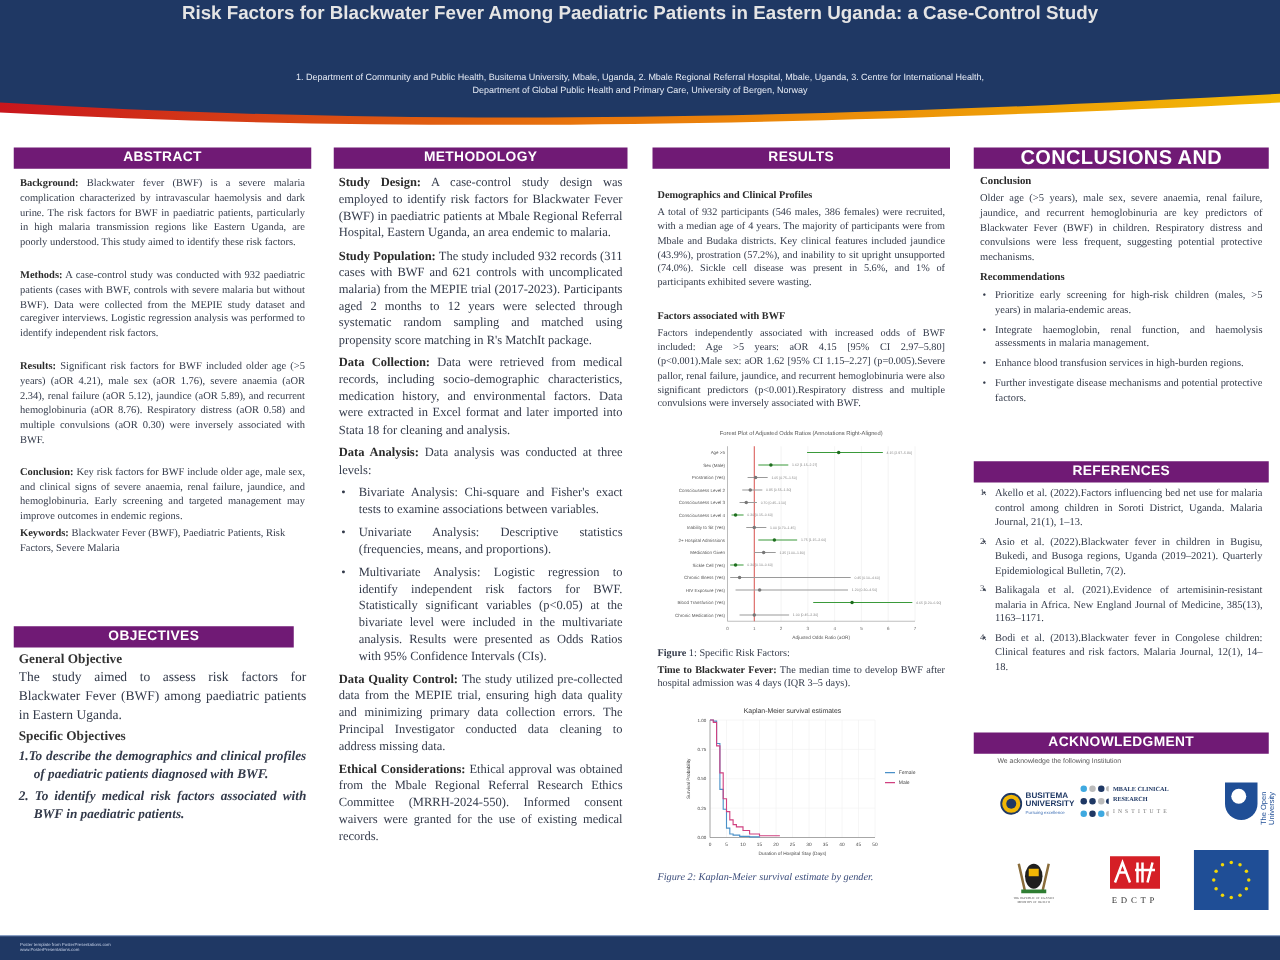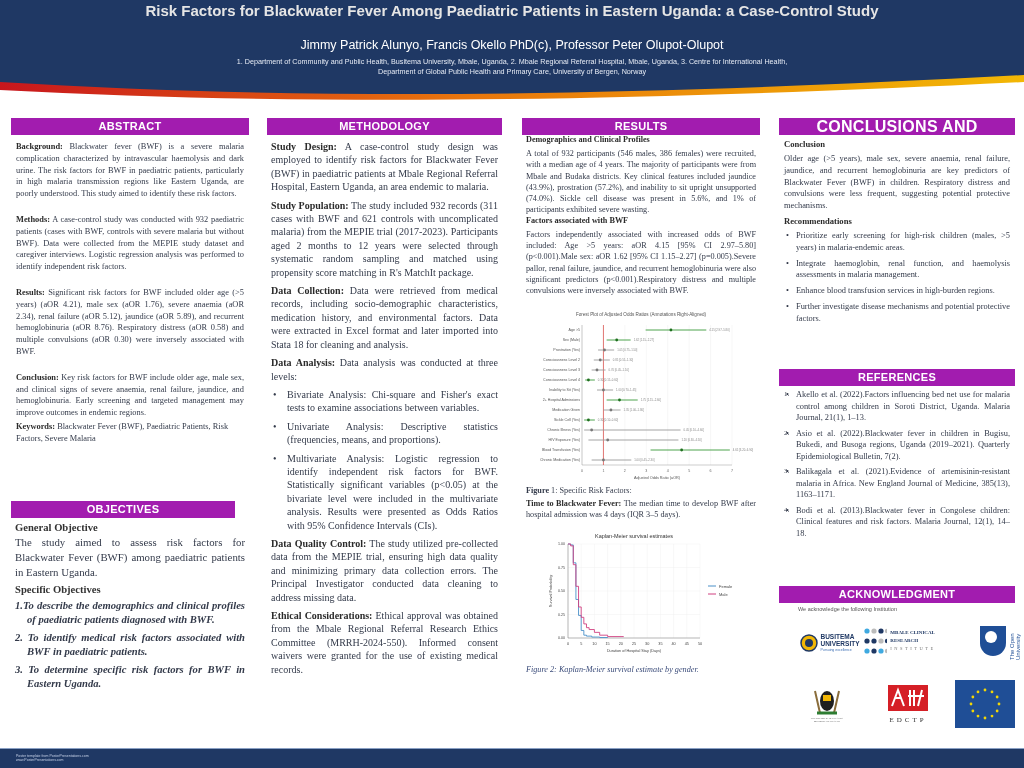--- a/index.html
+++ b/index.html
@@ -3,28 +3,28 @@
 <meta charset="utf-8">
 <style>
   * { box-sizing: border-box; margin: 0; padding: 0; }
   body { width: 1024px; height: 768px; background: #ffffff; position: relative; overflow: hidden; font-family: "Liberation Serif", serif; color: #333a4a; }
   .header { position: absolute; left: 0; top: 0; width: 1024px; height: 100px; background: #1f3864; overflow: hidden; }
   .header-wave { position: absolute; left: 0; top: 70px; width: 1024px; height: 40px; }
   .title { position: absolute; left: 100px; width: 824px; top: 2px; text-align: center; color: #e5e5e5; font-family: "Liberation Sans", sans-serif; font-weight: bold; font-size: 15px; line-height: 17px; }
   .authors { position: absolute; left: 0; width: 1024px; top: 38px; text-align: center; color: #fff; font-family: "Liberation Sans", sans-serif; font-size: 12.5px; }
   .affil { position: absolute; left: 150px; width: 724px; top: 57px; text-align: center; color: #e6ebf5; font-family: "Liberation Sans", sans-serif; font-size: 7.2px; line-height: 10px; }
   .col { position: absolute; top: 118px; }
-  .sec-head { background: #a21caf; color: #fff; font-family: "Liberation Sans", sans-serif; font-weight: bold; text-align: center; font-size: 11px; height: 17px; line-height: 17px; letter-spacing: .3px; }
+  .sec-head { background: #701a75; color: #fff; font-family: "Liberation Sans", sans-serif; font-weight: bold; text-align: center; font-size: 11px; height: 17px; line-height: 17px; letter-spacing: .3px; }
   p.txt { font-size: 8.4px; line-height: 11.8px; text-align: justify; margin-top: 6px; padding: 0 5px; }
   p.txt b { color: #2b2b2b; }
   .c2 p.txt { font-size: 10px; line-height: 13.4px; padding: 0 4px; margin-top: 5px; }
   .c2 ul { list-style: none; padding: 0 4px 0 6px; }
   .c2 li { font-size: 10px; line-height: 13.4px; text-align: justify; padding-left: 14px; position: relative; margin-top: 5px; }
   .c2 li::before { content: "•"; position: absolute; left: 0; }
-  .sub { font-weight: bold; font-size: 8.6px; color: #2b2b2b; margin-top: 0; padding: 0 5px; }
+  .sub { font-weight: bold; font-size: 8.6px; color: #2b2b2b; margin-top: 16px; padding: 0 5px; }
   .obj-sub { font-size: 10.6px; font-weight: bold; margin-top: 3px; padding: 0 4px; color:#333; }
   .obj-txt { font-size: 10.8px; line-height: 15px; text-align: justify; padding: 0 4px; margin-top: 2px; }
   .obj-list { list-style: none; padding: 0 4px; font-weight: bold; }
   .obj-list li { font-size: 10.6px; line-height: 14px; font-style: italic; padding-left: 12px; text-indent: -12px; margin-top: 4px; text-align: justify; }
   .c3 p.txt { font-size: 8.2px; line-height: 11.3px; padding: 0 4px; }
   .c3 .sub { font-size: 8.2px; padding: 0 4px; }
   .fig-caption { font-size: 8.2px; padding: 0 4px; margin-top: 4px; }
   .c4 p.txt { font-size: 8.4px; line-height: 11.8px; padding: 0 5px; margin-top: 4px; }
   .c4 .sub { font-size: 8.6px; padding: 0 5px; margin-top: 4px; }
   .c4 ul { list-style: none; padding: 0 5px; }
@@ -48,21 +48,20 @@
       <linearGradient id="wg" x1="0" x2="1" y1="0" y2="0">
         <stop offset="0" stop-color="#c8161d"></stop>
         <stop offset="0.45" stop-color="#e8750c"></stop>
         <stop offset="1" stop-color="#f2b705"></stop>
       </linearGradient>
     </defs>
     <path d="M0 12 C 300 30, 600 28, 1024 5 L1024 40 L0 40 Z" fill="url(#wg)"></path>
     <path d="M0 20 C 300 36, 620 32, 1024 12 L1024 40 L0 40 Z" fill="#ffffff"></path>
   </svg>
   <div class="title">Risk Factors for Blackwater Fever Among Paediatric Patients in Eastern Uganda: a Case-Control Study</div>
-  <div class="authors">Jimmy Patrick Alunyo, Francis Okello PhD(c), Professor Peter Olupot-Olupot</div>
   <div class="affil">
     <div>1. Department of Community and Public Health, Busitema University, Mbale, Uganda, 2. Mbale Regional Referral Hospital, Mbale, Uganda, 3. Centre for International Health,</div>
     <div>Department of Global Public Health and Primary Care, University of Bergen, Norway</div>
   </div>
 </div>
 
 <div class="col c1" style="left:11px; width:238px;">
   <div class="sec-head">ABSTRACT</div>
   <p class="txt"><b>Background:</b> <span>Blackwater fever (BWF) is a severe malaria complication characterized by intravascular haemolysis and dark urine. The risk factors for BWF in paediatric patients, particularly in high malaria transmission regions like Eastern Uganda, are poorly understood. This study aimed to identify these risk factors.</span></p>
   <p class="txt" style="margin-top:14px"><b>Methods:</b> <span>A case-control study was conducted with 932 paediatric patients (cases with BWF, controls with severe malaria but without BWF). Data were collected from the MEPIE study dataset and caregiver interviews. Logistic regression analysis was performed to identify independent risk factors.</span></p>
@@ -71,21 +70,20 @@
   <p class="txt" style="margin-top:2px; text-align:left"><b>Keywords:</b> <span>Blackwater Fever (BWF), Paediatric Patients, Risk Factors, Severe Malaria</span></p>
 
   <div class="sec-head" style="position:absolute; top:383px; left:0; width:224px;">OBJECTIVES</div>
   <div style="position:absolute; top:401px; left:0; width:238px;">
     <div class="obj-sub">General Objective</div>
     <div class="obj-txt">The study aimed to assess risk factors for Blackwater Fever (BWF) among paediatric patients in Eastern Uganda.</div>
     <div class="obj-sub" style="margin-top:4px">Specific Objectives</div>
     <ul class="obj-list">
       <li>1.To describe the demographics and clinical profiles of paediatric patients diagnosed with BWF.</li>
       <li>2. To identify medical risk factors associated with BWF in paediatric patients.</li>
-      <li>3. To determine specific risk factors for BWF in Eastern Uganda.</li>
     </ul>
   </div>
 </div>
 
 <div class="col c2" style="left:267px; width:235px;">
   <div class="sec-head">METHODOLOGY</div>
   <p class="txt"><b>Study Design:</b> <span>A case-control study design was employed to identify risk factors for Blackwater Fever (BWF) in paediatric patients at Mbale Regional Referral Hospital, Eastern Uganda, an area endemic to malaria.</span></p>
   <p class="txt"><b>Study Population:</b> <span>The study included 932 records (311 cases with BWF and 621 controls with uncomplicated malaria) from the MEPIE trial (2017-2023). Participants aged 2 months to 12 years were selected through systematic random sampling and matched using propensity score matching in R's MatchIt package.</span></p>
   <p class="txt"><b>Data Collection:</b> <span>Data were retrieved from medical records, including socio-demographic characteristics, medication history, and environmental factors. Data were extracted in Excel format and later imported into Stata 18 for cleaning and analysis.</span></p>
   <p class="txt"><b>Data Analysis:</b> <span>Data analysis was conducted at three levels:</span></p>

